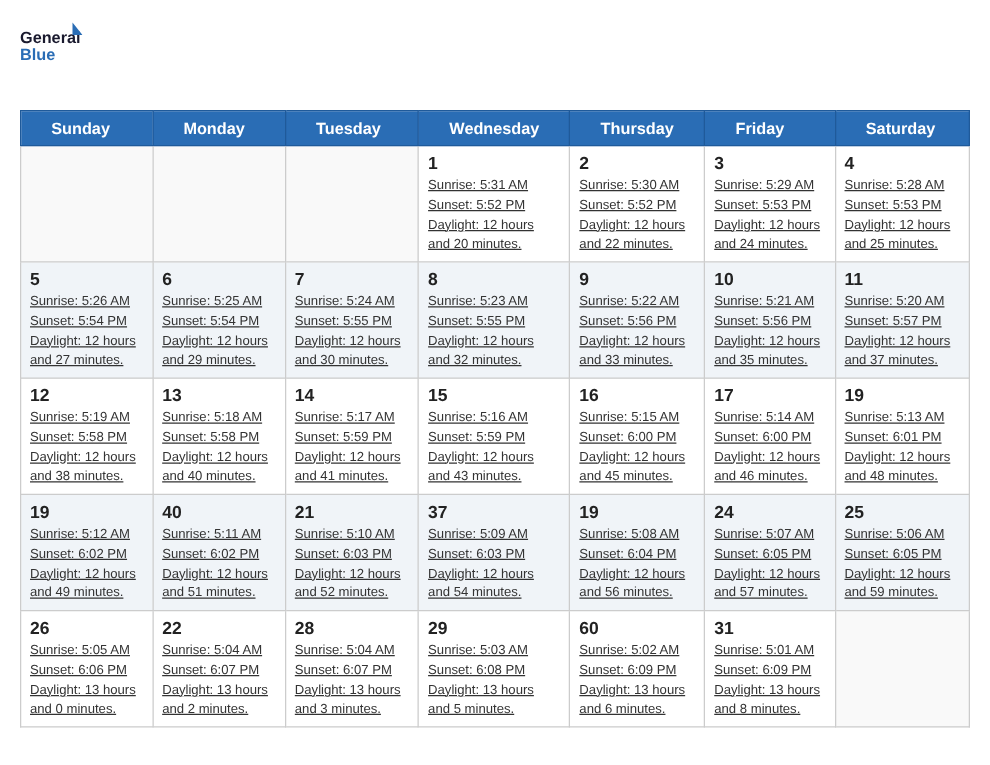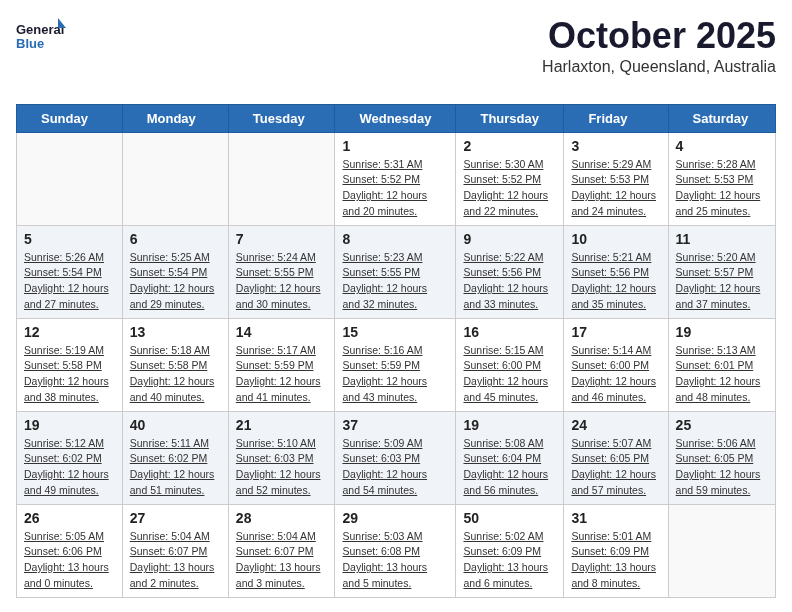--- a/index.html
+++ b/index.html
@@ -82,24 +82,20 @@
 <body>
 
 <div class="header-area">
   <div class="logo">
   <svg width="50" height="44" viewBox="0 0 50 44">
     <text x="0" y="18" font-size="13" font-weight="bold" fill="#1a1a2e" font-family="Arial">General</text>
     <text x="0" y="32" font-size="13" font-weight="bold" fill="#2a6db5" font-family="Arial">Blue</text>
     <polygon points="42,2 50,12 42,12" fill="#2a6db5"></polygon>
   </svg>
 </div>
-  <div class="title-area">
-    <div class="month-title">October 2025</div>
-    <div class="location-title">Harlaxton, Queensland, Australia</div>
-  </div>
 </div>
 
 <table class="calendar">
   <thead>
     <tr>
         <th>Sunday</th>
         <th>Monday</th>
         <th>Tuesday</th>
         <th>Wednesday</th>
         <th>Thursday</th>
@@ -218,33 +214,33 @@
           <span class="day-number">25</span>
           <div class="day-info">Sunrise: 5:06 AM<br>Sunset: 6:05 PM<br>Daylight: 12 hours<br>and 59 minutes.</div>
         </td>
       </tr>
       <tr>
         <td>
           <span class="day-number">26</span>
           <div class="day-info">Sunrise: 5:05 AM<br>Sunset: 6:06 PM<br>Daylight: 13 hours<br>and 0 minutes.</div>
         </td>
         <td>
-          <span class="day-number">27</span>
+          <span class="day-number">22</span>
           <div class="day-info">Sunrise: 5:04 AM<br>Sunset: 6:07 PM<br>Daylight: 13 hours<br>and 2 minutes.</div>
         </td>
         <td>
           <span class="day-number">28</span>
           <div class="day-info">Sunrise: 5:04 AM<br>Sunset: 6:07 PM<br>Daylight: 13 hours<br>and 3 minutes.</div>
         </td>
         <td>
           <span class="day-number">29</span>
           <div class="day-info">Sunrise: 5:03 AM<br>Sunset: 6:08 PM<br>Daylight: 13 hours<br>and 5 minutes.</div>
         </td>
         <td>
-          <span class="day-number">50</span>
+          <span class="day-number">60</span>
           <div class="day-info">Sunrise: 5:02 AM<br>Sunset: 6:09 PM<br>Daylight: 13 hours<br>and 6 minutes.</div>
         </td>
         <td>
           <span class="day-number">31</span>
           <div class="day-info">Sunrise: 5:01 AM<br>Sunset: 6:09 PM<br>Daylight: 13 hours<br>and 8 minutes.</div>
         </td>
         <td class="empty"></td>
       </tr>
     </tbody>
 </table>

